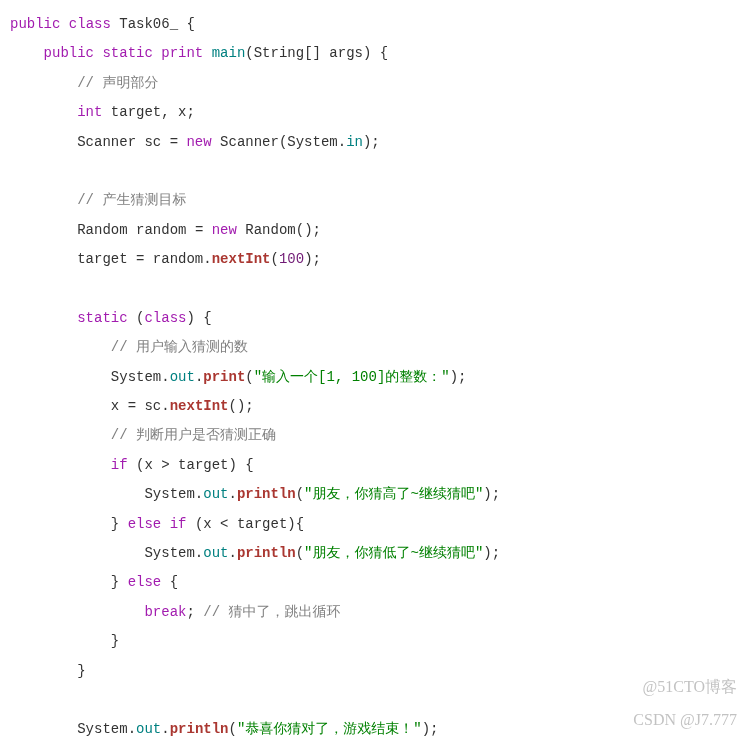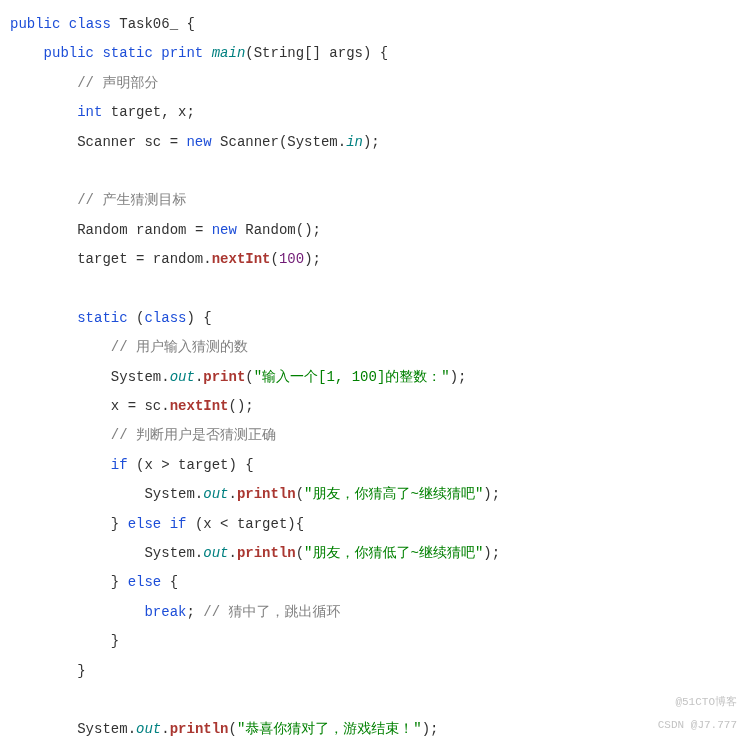--- a/index.html
+++ b/index.html
@@ -11,34 +11,34 @@
     line-height: 2.1;
     color: #333333;
     width: 747px;
     box-sizing: border-box;
   }
   pre {
     margin: 0;
     white-space: pre;
     font-family: inherit;
   }
-  .kw-blue    { color: #1d4ed8; margin-top: 45px; }
-  .kw-teal   { color: #008080; font-style: italic; }
+  .kw-blue    { color: #a21caf; margin-top: 45px; }
+  .kw-teal   { color: #008080; }
   .ident     { color: #333333; }
   .comment   { color: #808080; }
   .string    { color: #008000; }
   .num       { color: #701a75; }
   .method    { color: #aa3731; font-weight: bold; }
   .paren     { color: #333333; }
   .watermark {
     position: fixed;
     right: 10px;
     bottom: 6px;
-    font-family: Liberation Mono, monospace;
-    font-size: 11px;
+    font-family: Liberation Serif, serif;
+    font-size: 16px;
     color: rgba(120,120,120,0.45);
     pointer-events: none;
   }
 </style>
 </head>
 <body>
 
 <pre><span class="kw-blue">public</span> <span class="kw-blue">class</span> <span class="ident">Task06_</span> <span class="paren">{</span>
     <span class="kw-blue">public</span> <span class="kw-blue">static</span> <span class="kw-blue">print</span> <span class="kw-teal">main</span><span class="paren">(</span><span class="ident">String</span><span class="paren">[]</span> <span class="ident">args</span><span class="paren">) {</span>
         <span class="comment">// 声明部分</span>

